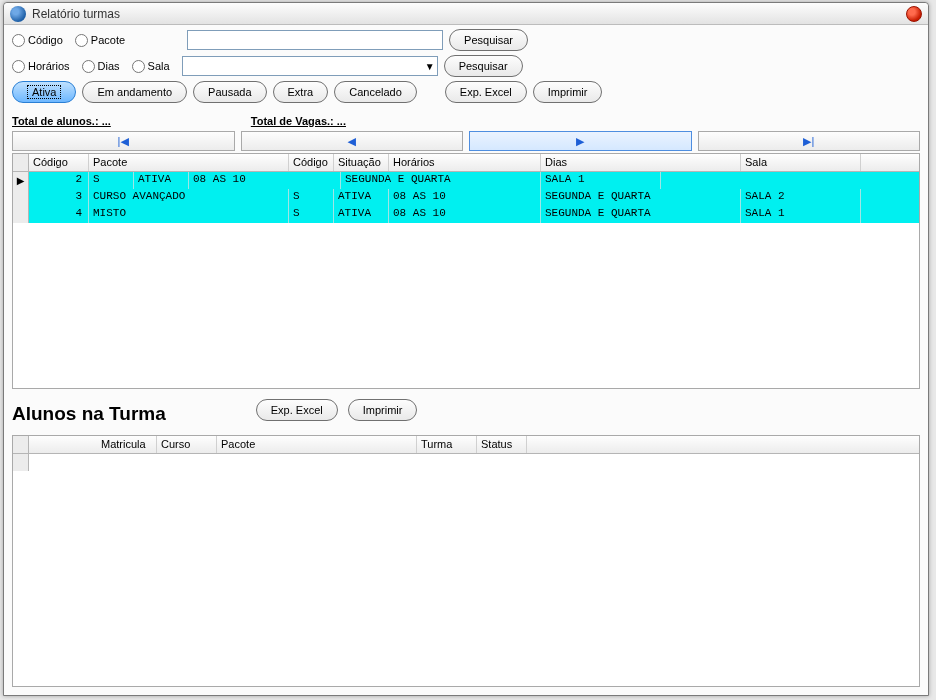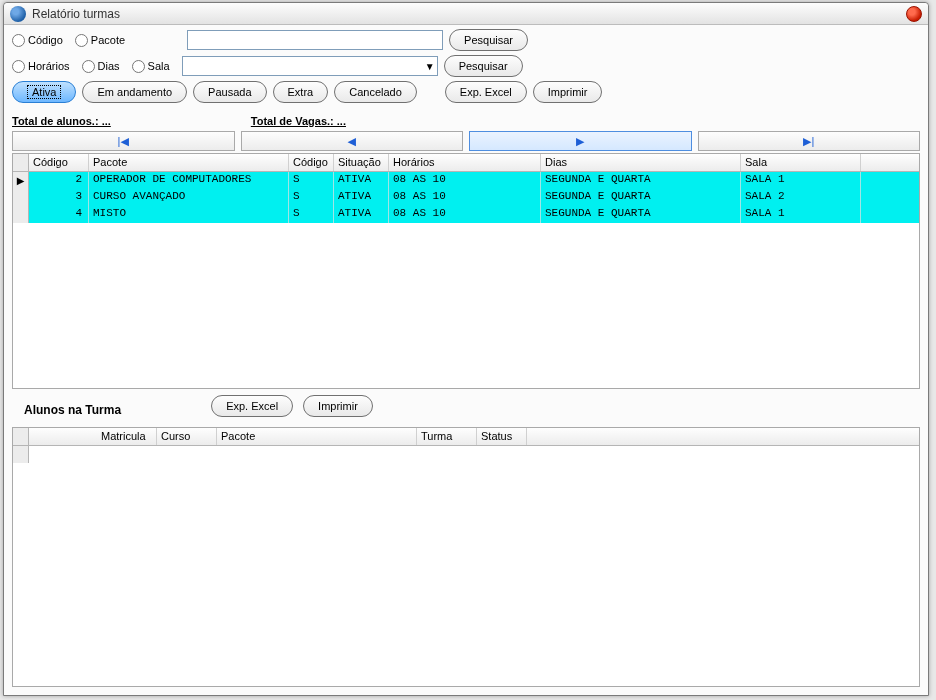--- a/index.html
+++ b/index.html
@@ -38,21 +38,21 @@
 .grid-head .col { border-right:1px solid #d0d0d0; padding:2px 4px; font-size:11px; color:#000; overflow:hidden; white-space:nowrap; }
 .grid-body { background:#fff; }
 .grid-row { display:flex; height:17px; background:#00f0f0; }
 .grid-row .cell { padding:1px 4px; font-size:11px; color:#000; border-right:1px solid #9fe5e5; overflow:hidden; white-space:nowrap; font-family: 'Courier New', monospace; }
 .row-indicator { width:16px; min-width:16px; background:#ececec; border-right:1px solid #b5b5b5; display:flex; align-items:center; justify-content:center; color:#000; font-size:10px; }
 .grid-rows-wrap { display:flex; }
 
 .upper-grid { height:236px; display:flex; flex-direction:column; }
 .upper-grid .grid-body { flex:1; overflow:auto; }
 
-.section-title { font-size:12px; font-weight:bold; margin: 14px 0 6px 12px; }
+.section-title { font-size:19px; font-weight:bold; margin: 14px 0 6px 0; }
 .section-row { display:flex; align-items:center; gap:10px; }
 
 .lower-grid { flex:1; display:flex; flex-direction:column; }
 .lower-grid .grid-body { flex:1; }
 
 .col.codigo{width:60px;text-align:left;} .col.pacote{width:200px;} .col.pratica{width:45px;} .col.situacao{width:55px;} .col.horarios{width:152px;} .col.dias{width:200px;} .col.sala{width:120px;}
 .cell.codigo{width:60px;text-align:right;padding-right:6px;} .cell.pacote{width:200px;} .cell.pratica{width:45px;} .cell.situacao{width:55px;} .cell.horarios{width:152px;} .cell.dias{width:200px;} .cell.sala{width:120px;}
 
 .col2.codaluno{width:68px;margin-top:32px;} .col2.matricula{width:60px;} .col2.nome{width:300px;} .col2.curso{width:60px;} .col2.pacote2{width:200px;} .col2.turma{width:60px;} .col2.status{width:50px;}
 </style>
@@ -162,21 +162,20 @@
           <div class="col horarios">Horários</div>
           <div class="col dias">Dias</div>
           <div class="col sala">Sala</div>
         </div>
       </div>
       <div class="grid-body" id="grid1-body">
           <div class="grid-rows-wrap">
             <div class="row-indicator">▶</div>
             <div class="grid-row" style="flex: 1 1 0%;">
               <div class="cell codigo">2</div>
-              <div class="cell pacote">OPERADOR DE COMPUTADORES</div>
               <div class="cell pratica">S</div>
               <div class="cell situacao">ATIVA</div>
               <div class="cell horarios">08 AS 10</div>
               <div class="cell dias">SEGUNDA E QUARTA</div>
               <div class="cell sala">SALA 1</div>
             </div>
           </div>
           <div class="grid-rows-wrap">
             <div class="row-indicator"></div>
             <div class="grid-row" style="flex: 1 1 0%;">

